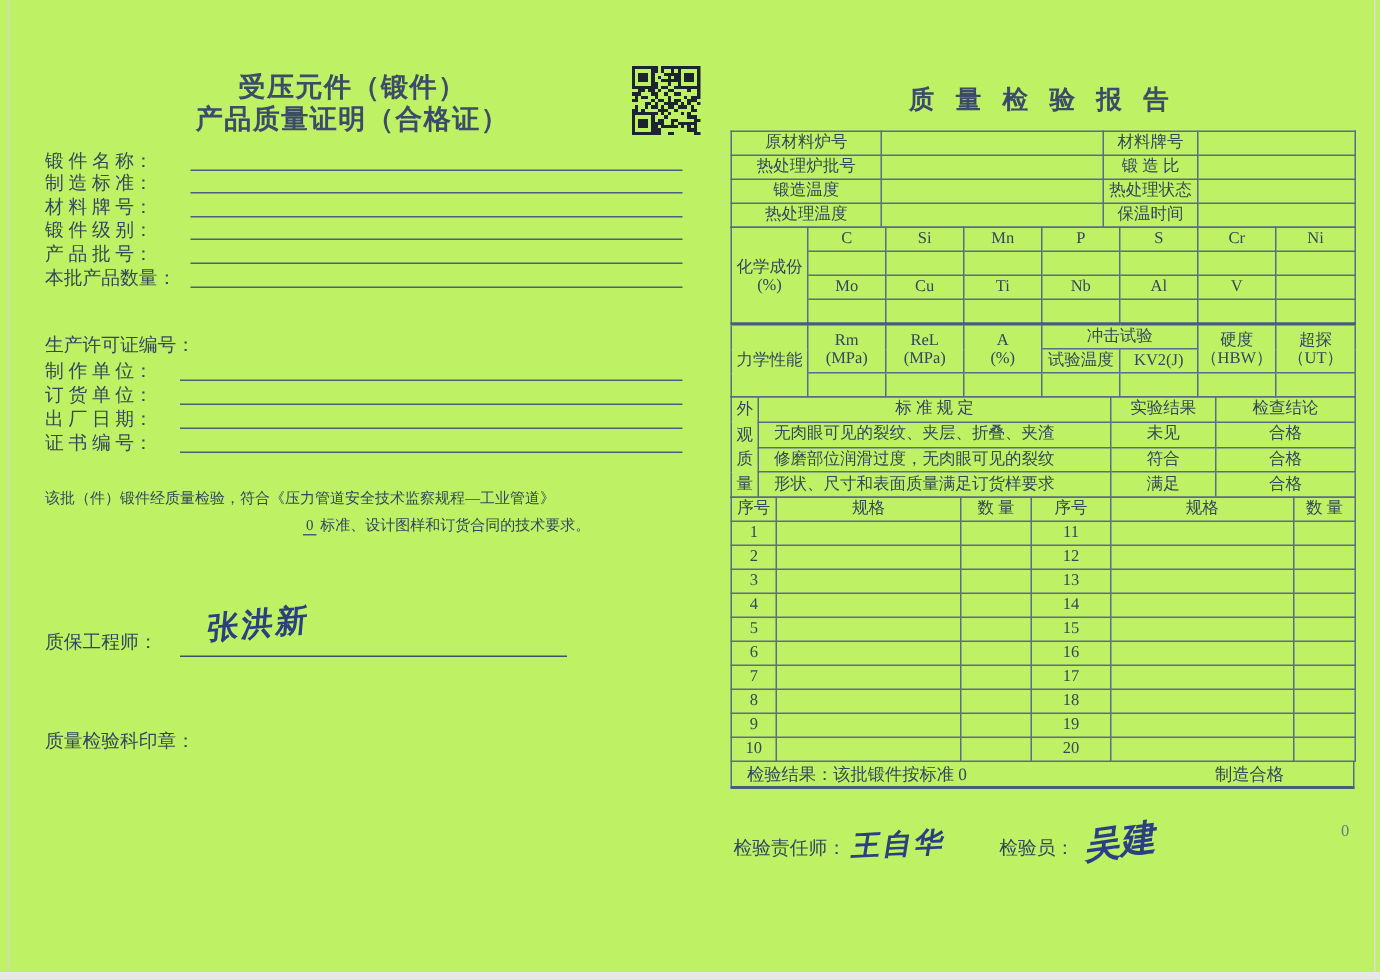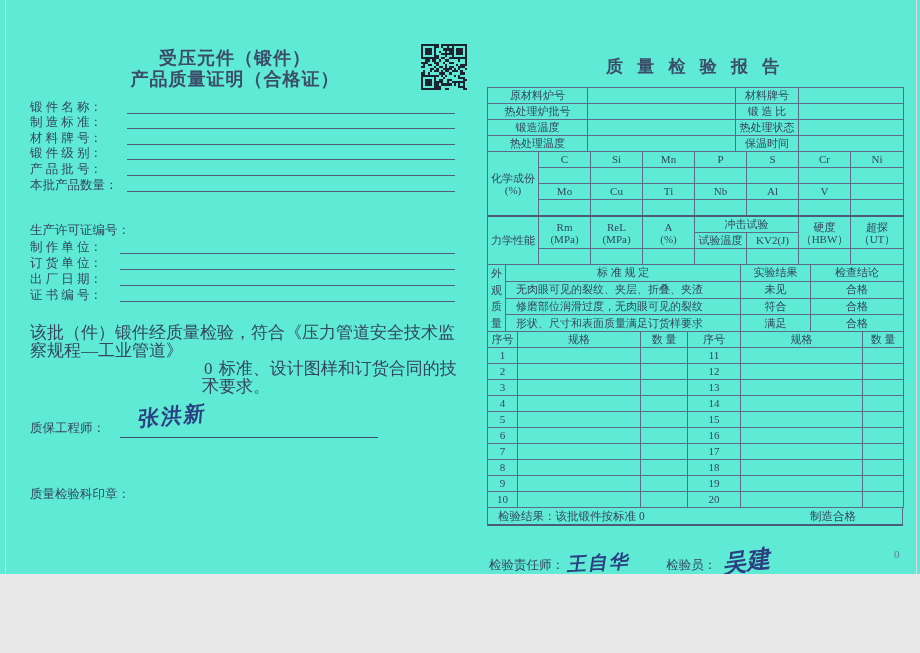--- a/index.html
+++ b/index.html
@@ -1,31 +1,31 @@
 <!DOCTYPE html>
 <html><head>
 <meta charset="utf-8">
 <style>
   html,body{margin:0;padding:0;background:#e8e8e8;}
-  #page{position:relative;width:920px;height:574px;background:#5eead4;overflow:hidden;
+  #page{position:relative;width:920px;height:648px;background:#bef264;overflow:hidden;
         font-family:"Liberation Serif","DejaVu Serif",serif;color:#35465e;}
   #page::before{content:"";position:absolute;left:5px;top:0;bottom:0;width:1px;background:#d4d4d6;}
   #page::after{content:"";position:absolute;right:3px;top:0;bottom:0;width:1px;background:#dcdcde;}
 
   
   .lp-title{position:absolute;left:60px;top:48px;width:350px;text-align:center;
             font-size:18px;font-weight:bold;line-height:21px;letter-spacing:1px;color:#3c4c68;}
   .qr{position:absolute;left:421px;top:44px;width:46px;height:46px;}
   .fields{position:absolute;left:30px;right:465px;}
   .frow{display:flex;align-items:flex-end;height:15.6px;}
   .flabel{font-size:12.5px;white-space:nowrap;line-height:14px;}
   .g1 .flabel{min-width:97px;}
   .g2 .flabel{min-width:90px;}
   .fline{flex:1;border-bottom:1px solid #4d5e7c;height:13px;}
-  .statement{position:absolute;left:30px;width:430px;font-size:17px;line-height:18px;}
+  .statement{position:absolute;left:30px;width:430px;font-size:10px;line-height:18px;}
   .statement .ind{margin-left:172px;}
   .u{border-bottom:1px solid #4d5e7c;padding:0 2px;}
   .sig-row-left{position:absolute;left:30px;top:420px;width:350px;font-size:12.5px;}
   .sigline{position:absolute;left:90px;top:17px;width:258px;border-bottom:1.4px solid #3e4f6e;}
   .handwriting{display:inline-block;font-weight:bold;color:#2c3f80;
                transform:rotate(-5deg) skewX(-10deg);letter-spacing:2px;}
   .hw-qa{position:absolute;left:108px;top:-18px;font-size:21px;}
   .stamp-label{position:absolute;left:30px;top:486px;font-size:12.5px;}
 
   

